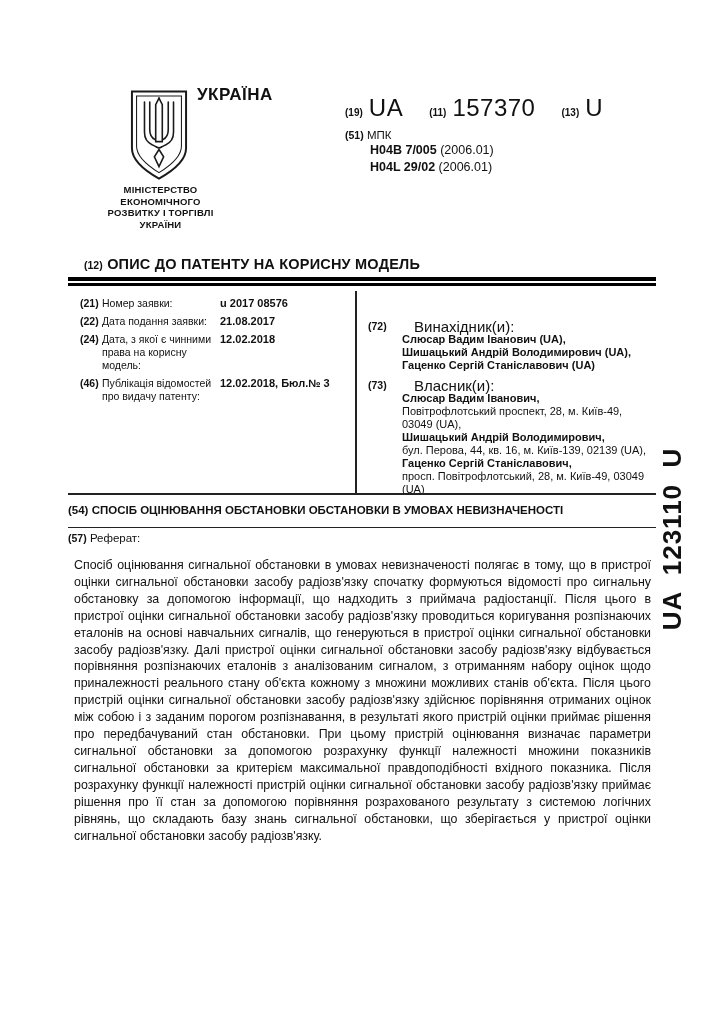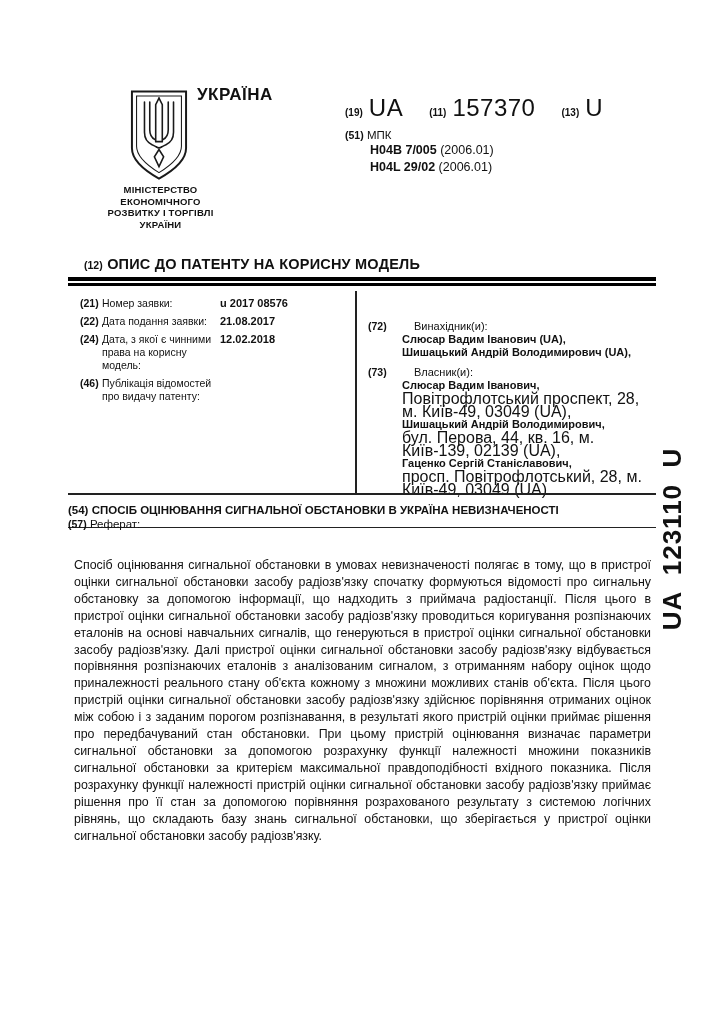--- a/index.html
+++ b/index.html
@@ -45,30 +45,30 @@
   .biblio { position: absolute; left: 68px; top: 291px; width: 588px; height: 202px; }
   .biblio-divider { position: absolute; left: 287px; top: 0; width: 1.5px; height: 202px; background: #222; }
   .biblio-left { position: absolute; left: 0; top: 6px; width: 278px; }
   .b-row { display: grid; grid-template-columns: 34px 110px 1fr; margin-bottom: 5px; }
   .b-code { font-weight: bold; font-size: 10.5px; padding-left: 12px; }
   .b-label { font-size: 10.5px; line-height: 13px; }
   .b-value { font-weight: bold; font-size: 11px; line-height: 13px; margin-left: 8px; }
   .biblio-right { position: absolute; left: 300px; top: 6px; width: 286px; margin-top: 23px; }
   .r-block { display: grid; grid-template-columns: 34px 1fr; margin-bottom: 7px; }
   .r-code { font-weight: bold; font-size: 10.5px; }
-  .r-label { font-size: 11px; line-height: 13px; padding-left: 12px; }
+  .r-label { font-size: 15px; line-height: 13px; padding-left: 12px; }
   .r-name { font-weight: bold; font-size: 11px; line-height: 13px; }
-  .r-addr { font-size: 16px; line-height: 13px; }
+  .r-addr { font-size: 11px; line-height: 13px; }
   .rule-thin { position: absolute; left: 68px; width: 588px; background: #222; }
   
   .title54 {
     position: absolute; left: 68px; top: 503px; width: 588px;
     font-weight: bold; font-size: 11.5px; line-height: 15px;
   }
-  .abstract-label { position: absolute; left: 68px; top: 518px; font-size: 11.5px; }
+  .abstract-label { position: absolute; left: 68px; top: 532px; font-size: 11.5px; }
   .abstract-label .num { font-weight: bold; font-size: 10.5px; }
   .abstract-text {
     position: absolute; left: 74px; top: 557px; width: 577px;
     font-size: 12.4px; line-height: 16.9px; text-align: justify;
   }
   
   .side-label {
     position: absolute; left: 575px; top: 523px; width: 195px; height: 32px;
     transform: rotate(-90deg); transform-origin: 50% 50%;
     font-weight: bold; font-size: 26px; letter-spacing: 1px;
@@ -159,30 +159,32 @@
         <span class="b-value">21.08.2017</span>
       </div>
       <div class="b-row">
         <span class="b-code">(24)</span>
         <span class="b-label">Дата, з якої є чинними права на корисну модель:</span>
         <span class="b-value">12.02.2018</span>
       </div>
       <div class="b-row">
         <span class="b-code">(46)</span>
         <span class="b-label">Публікація відомостей про видачу патенту:</span>
+        <span class="b-value">12.02.2018, Бюл.№ 3</span>
       </div>
     </div>
 
     <div class="biblio-right">
       <div class="r-block">
         <span class="r-code">(72)</span>
         <span>
           <span class="r-label" style="display:block">Винахідник(и):</span>
           <span class="r-name" style="display:block">Слюсар Вадим Іванович (UA),</span>
           <span class="r-name" style="display:block">Шишацький Андрій Володимирович (UA),</span>
+          <span class="r-name" style="display:block">Гаценко Сергій Станіславович (UA)</span>
         </span>
       </div>
       <div class="r-block">
         <span class="r-code">(73)</span>
         <span>
           <span class="r-label" style="display:block">Власник(и):</span>
           <span class="r-name" style="display:block">Слюсар Вадим Іванович,</span>
           <span class="r-addr" style="display:block">Повітрофлотський проспект, 28, м. Київ-49, 03049 (UA),</span>
           <span class="r-name" style="display:block">Шишацький Андрій Володимирович,</span>
           <span class="r-addr" style="display:block">бул. Перова, 44, кв. 16, м. Київ-139, 02139 (UA),</span>
@@ -190,21 +192,21 @@
           <span class="r-addr" style="display:block">просп. Повітрофлотський, 28, м. Київ-49, 03049 (UA)</span>
         </span>
       </div>
     </div>
   </div>
 
   <div class="rule-thin" style="top:493px; height:2px;"></div>
 
   <div class="title54">
     <span>(54)</span>
-    <span>СПОСІБ ОЦІНЮВАННЯ СИГНАЛЬНОЇ ОБСТАНОВКИ В УКРАЇНА НЕВИЗНАЧЕНОСТІ</span>
+    <span>СПОСІБ ОЦІНЮВАННЯ ОБСТАНОВКИ ОБСТАНОВКИ В УМОВАХ НЕВИЗНАЧЕНОСТІ</span>
   </div>
 
   <div class="rule-thin" style="top:527px; height:1px;"></div>
 
   <div class="abstract-label">
     <span class="num">(57)</span>
     <span>Реферат:</span>
   </div>
   <div class="abstract-text">Спосіб оцінювання сигнальної обстановки в умовах невизначеності полягає в тому, що в пристрої оцінки сигнальної обстановки засобу радіозв'язку спочатку формуються відомості про сигнальну обстановку за допомогою інформації, що надходить з приймача радіостанції. Після цього в пристрої оцінки сигнальної обстановки засобу радіозв'язку проводиться коригування розпізнаючих еталонів на основі навчальних сигналів, що генеруються в пристрої оцінки сигнальної обстановки засобу радіозв'язку. Далі пристрої оцінки сигнальної обстановки засобу радіозв'язку відбувається порівняння розпізнаючих еталонів з аналізованим сигналом, з отриманням набору оцінок щодо приналежності реального стану об'єкта кожному з множини можливих станів об'єкта. Після цього пристрій оцінки сигнальної обстановки засобу радіозв'язку здійснює порівняння отриманих оцінок між собою і з заданим порогом розпізнавання, в результаті якого пристрій оцінки приймає рішення про передбачуваний стан обстановки. При цьому пристрій оцінювання визначає параметри сигнальної обстановки за допомогою розрахунку функції належності множини показників сигнальної обстановки за критерієм максимальної правдоподібності вхідного показника. Після розрахунку функції належності пристрій оцінки сигнальної обстановки засобу радіозв'язку приймає рішення про її стан за допомогою порівняння розрахованого результату з системою логічних рівнянь, що складають базу знань сигнальної обстановки, що зберігається у пристрої оцінки сигнальної обстановки засобу радіозв'язку.</div>
 

